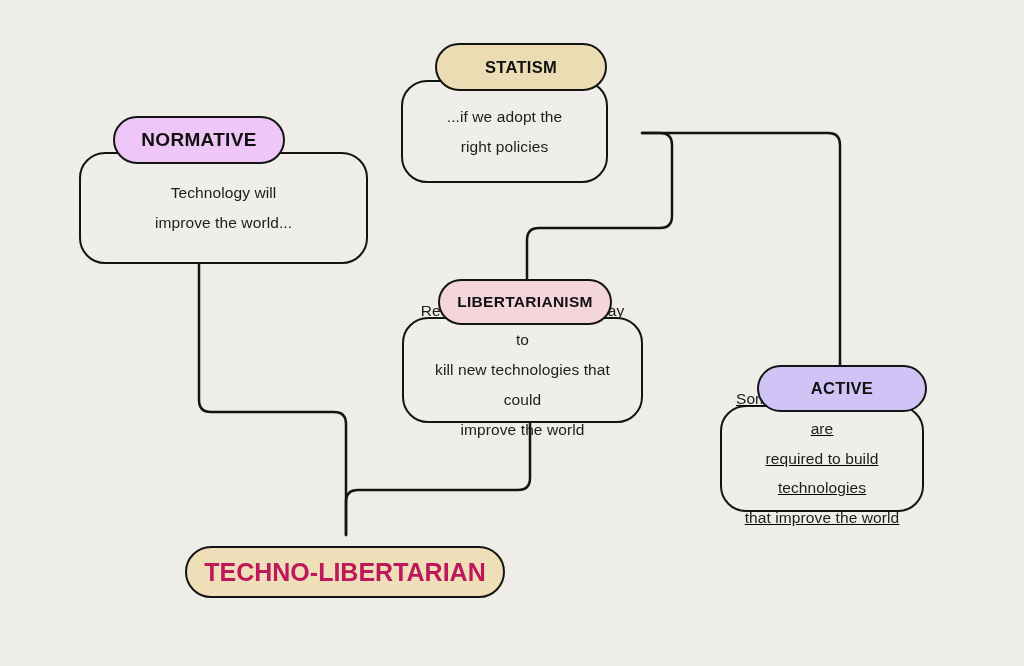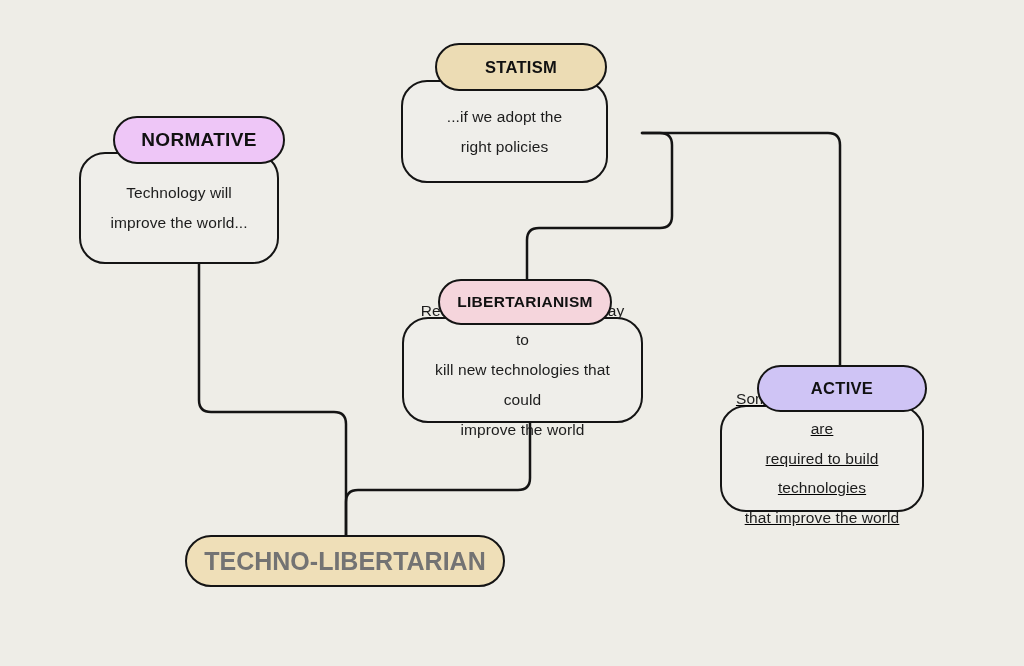--- a/index.html
+++ b/index.html
@@ -63,38 +63,39 @@
   }
   .root-node {
     position: absolute;
     box-sizing: border-box;
     border: 2.5px solid #141414;
     border-radius: 30px;
     display: flex;
     align-items: center;
     justify-content: center;
     font-weight: bold;
-    color: #737373;
+    color: #be185d;
     z-index: 3;
+    margin-top: 11px;
   }
 </style>
 </head>
 <body style="background: rgb(238, 237, 231);">
 
 <div id="stage">
 
   <svg id="edges" viewBox="0 0 1024 666" width="1024" height="666">
     <path fill="none" stroke="#141414" stroke-width="2.5" stroke-linecap="round" d="M 199 264 L 199 400 Q 199 412 211 412 L 334 412 Q 346 412 346 424 L 346 535"></path>
     <path fill="none" stroke="#141414" stroke-width="2.5" stroke-linecap="round" d="M 530 423 L 530 478 Q 530 490 518 490 L 358 490 Q 346 490 346 502 L 346 535"></path>
     <path fill="none" stroke="#141414" stroke-width="2.5" stroke-linecap="round" d="M 642 133 L 660 133 Q 672 133 672 145 L 672 216 Q 672 228 660 228 L 539 228 Q 527 228 527 240 L 527 279"></path>
     <path fill="none" stroke="#141414" stroke-width="2.5" stroke-linecap="round" d="M 642 133 L 828 133 Q 840 133 840 145 L 840 365"></path>
   </svg>
 
   <div class="node">
-    <div class="node-card" id="card-normative" style="left: 79px; top: 152px; width: 200px; height: 112px; background: rgb(239, 238, 234); border-color: rgb(20, 20, 20);">
+    <div class="node-card" id="card-normative" style="left: 79px; top: 152px; width: 289px; height: 112px; background: rgb(239, 238, 234); border-color: rgb(20, 20, 20);">
       <div class="node-body">Technology will
 improve the world...</div>
     </div>
     <div class="node-badge" id="badge-normative" style="left: 113px; top: 116px; width: 172px; height: 48px; background: rgb(238, 198, 247); border-color: rgb(20, 20, 20); font-size: 19px;">
       <span>NORMATIVE</span>
     </div>
   </div>
 
   <div class="node">
     <div class="node-card" id="card-active" style="left: 401px; top: 80px; width: 207px; height: 103px; background: rgb(239, 238, 234); border-color: rgb(20, 20, 20);">

